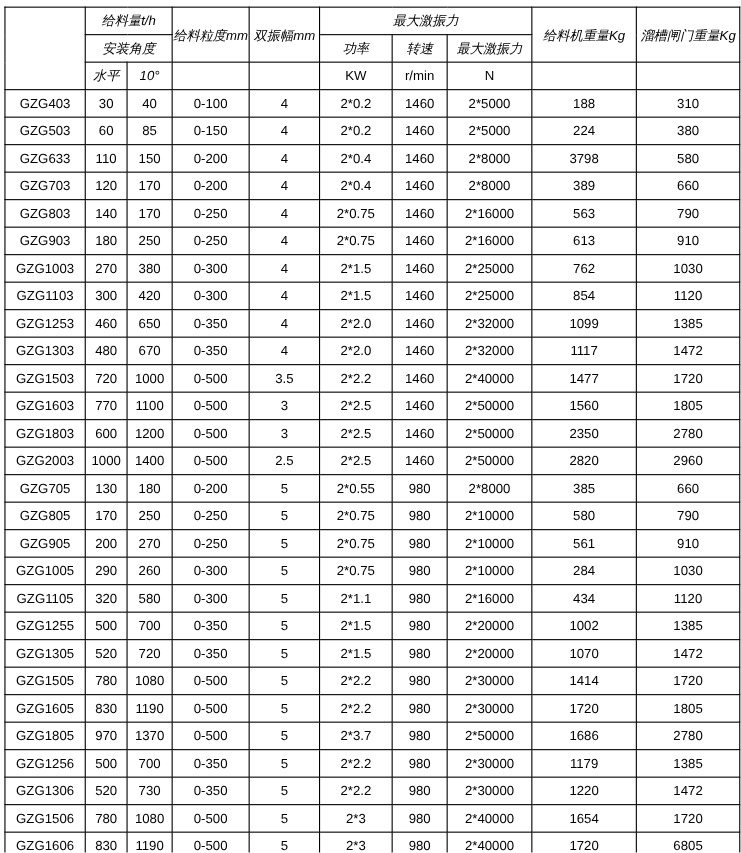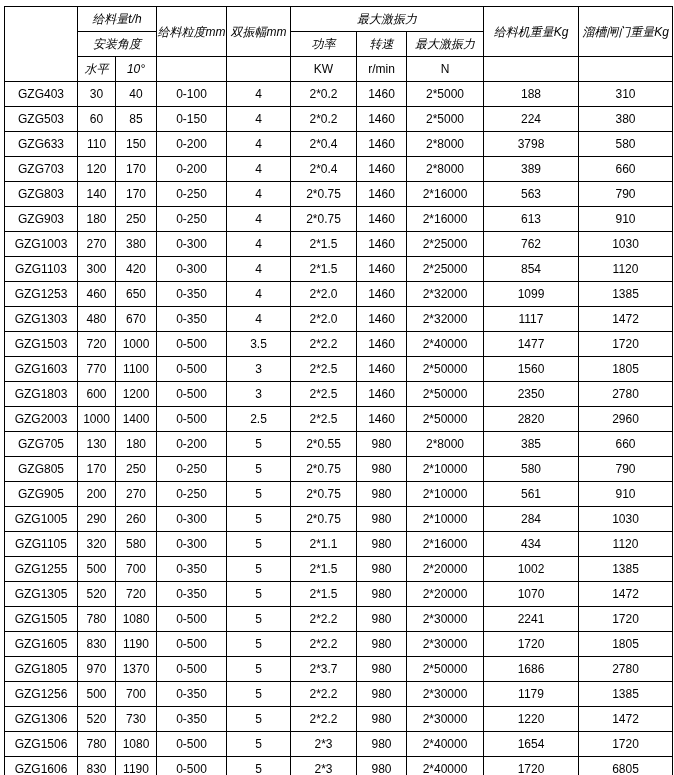--- a/index.html
+++ b/index.html
@@ -343,21 +343,21 @@
         </tr>
         <tr>
           <td class="model-col">GZG1505</td>
           <td>780</td>
           <td>1080</td>
           <td>0-500</td>
           <td>5</td>
           <td>2*2.2</td>
           <td>980</td>
           <td>2*30000</td>
-          <td>2241</td>
+          <td>1414</td>
           <td>1720</td>
         </tr>
         <tr>
           <td class="model-col">GZG1605</td>
           <td>830</td>
           <td>1190</td>
           <td>0-500</td>
           <td>5</td>
           <td>2*2.2</td>
           <td>980</td>

